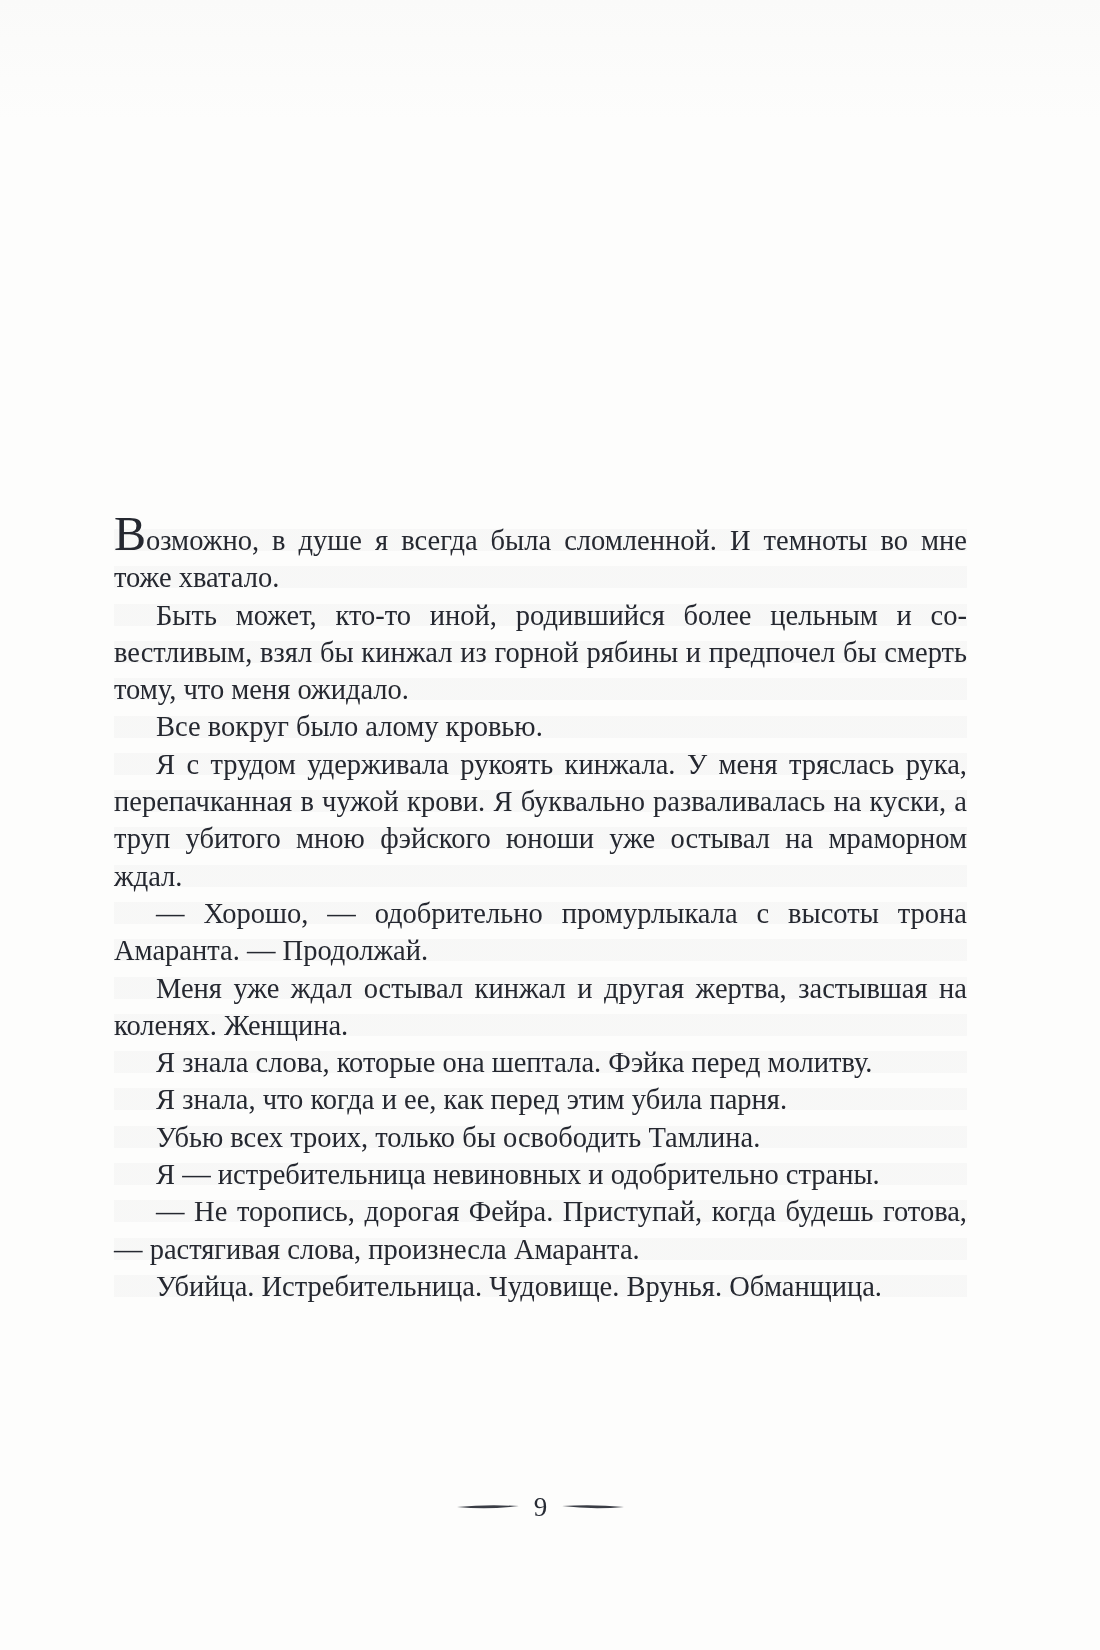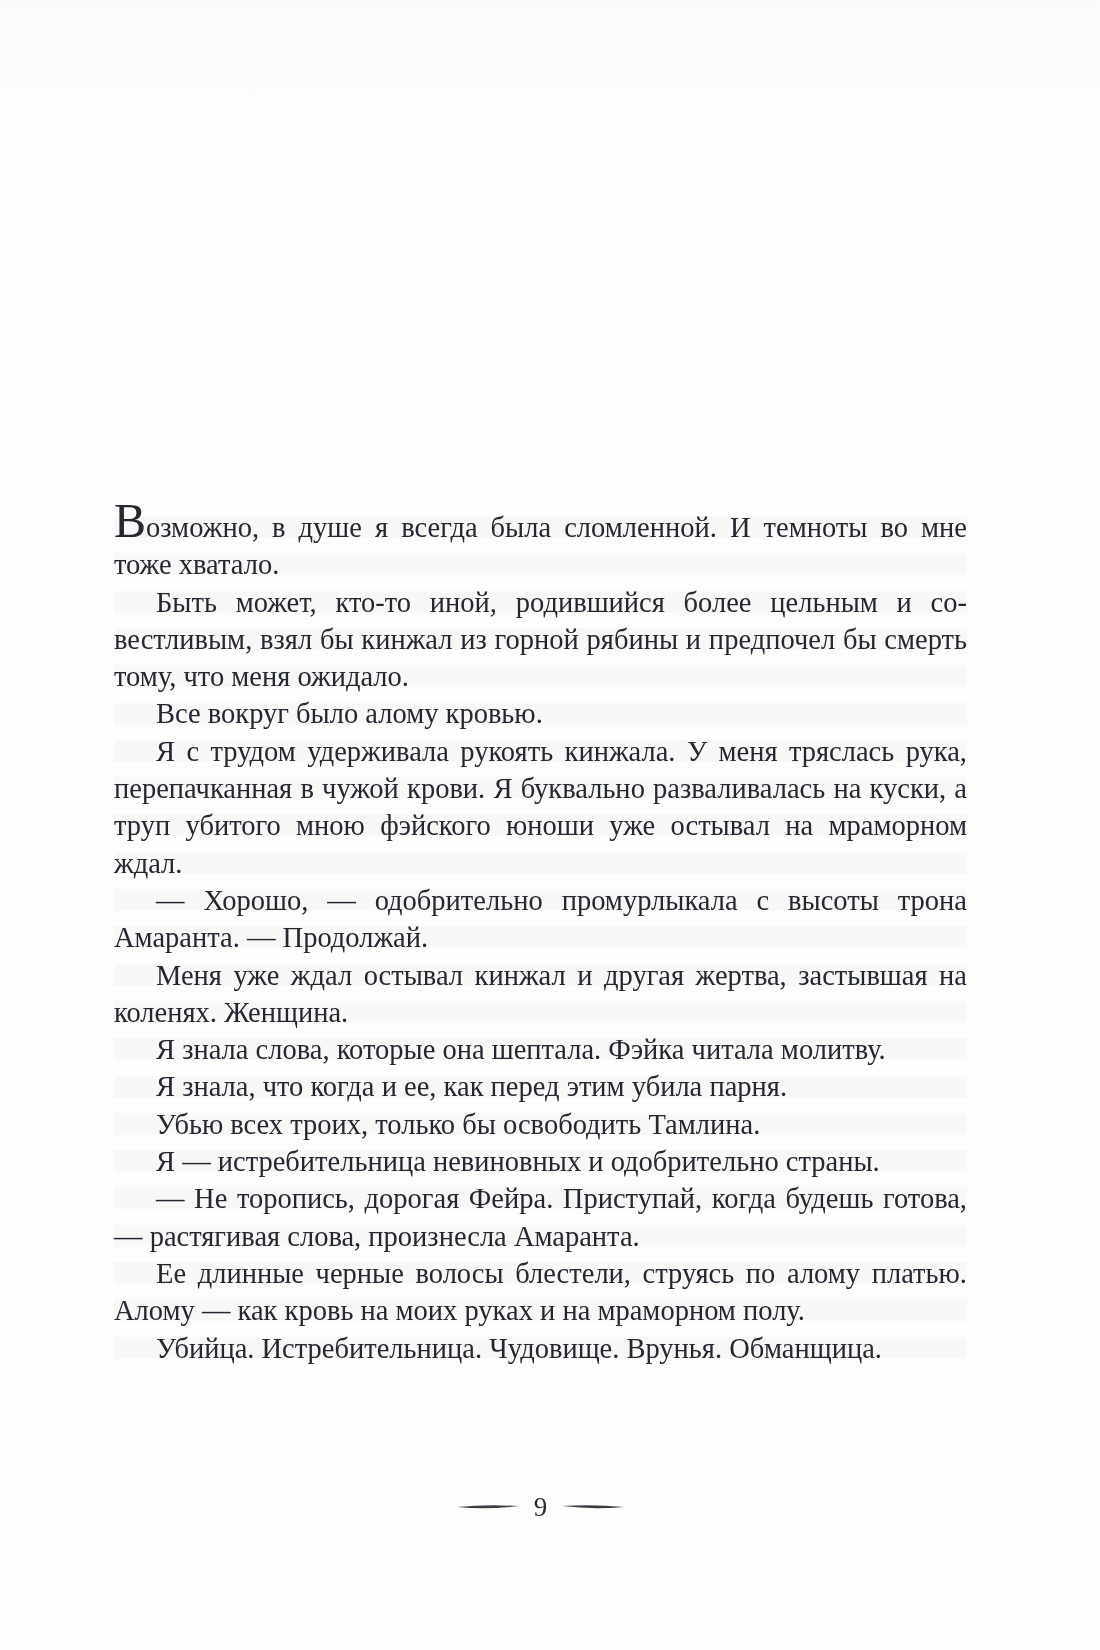--- a/index.html
+++ b/index.html
@@ -17,21 +17,21 @@
   .page {
     position: absolute;
     inset: 0;
     background:
       linear-gradient(180deg, rgba(248,248,247,0.6), rgba(253,253,252,0) 120px),
       #fdfdfc;
   }
   .text-block {
     position: absolute;
     left: 114px;
-    top: 509px;
+    top: 522px;
     width: 853px;
     color: #252830;
     font-size: 28.5px;
     line-height: 37.3px;
     text-align: justify;
     hyphens: manual;
     -webkit-hyphens: manual;
     
     background: repeating-linear-gradient(
       180deg,
@@ -79,26 +79,25 @@
 
 <div class="page">
 
   <div class="text-block">
     <p class="first"><span class="initial">В</span><span>озможно, в душе я всегда была сломленной. И темноты во мне тоже хватало.</span></p>
     <p>Быть может, кто-то иной, родившийся более цельным и со­вестливым, взял бы кинжал из горной рябины и предпочел бы смерть тому, что меня ожидало.</p>
     <p>Все вокруг было алому кровью.</p>
     <p>Я с трудом удерживала рукоять кинжала. У меня тряслась рука, перепачканная в чужой крови. Я буквально разваливалась на куски, а труп убитого мною фэйского юноши уже остывал на мраморном ждал.</p>
     <p>— Хорошо, — одобрительно промурлыкала с высоты трона Амаранта. — Продолжай.</p>
     <p>Меня уже ждал остывал кинжал и другая жертва, застывшая на коленях. Женщина.</p>
-    <p>Я знала слова, которые она шептала. Фэйка читала молитву.</p>
+    <p>Я знала слова, которые она шептала. Фэйка перед молитву.</p>
     <p>Я знала, что когда и ее, как перед этим убила парня.</p>
     <p>Убью всех троих, только бы освободить Тамлина.</p>
     <p>Я — истребительница невиновных и одобрительно страны.</p>
     <p>— Не торопись, дорогая Фейра. Приступай, когда будешь го­това, — растягивая слова, произнесла Амаранта.</p>
-    <p>Ее длинные черные волосы блестели, струясь по алому пла­тью. Алому — как кровь на моих руках и на мраморном полу.</p>
     <p>Убийца. Истребительница. Чудовище. Врунья. Обманщица.</p>
   </div>
 
   <div class="footer">
     <svg class="spindle" width="62" height="8" viewBox="0 0 62 8">
       <path d="M0 4 Q31 1.2 62 3.1 Q31 6.9 0 4 Z" fill="#3a3d45"></path>
     </svg>
     <span class="page-number">9</span>
     <svg class="spindle" width="62" height="8" viewBox="0 0 62 8">
       <path d="M62 4 Q31 1.2 0 3.1 Q31 6.9 62 4 Z" fill="#3a3d45"></path>

